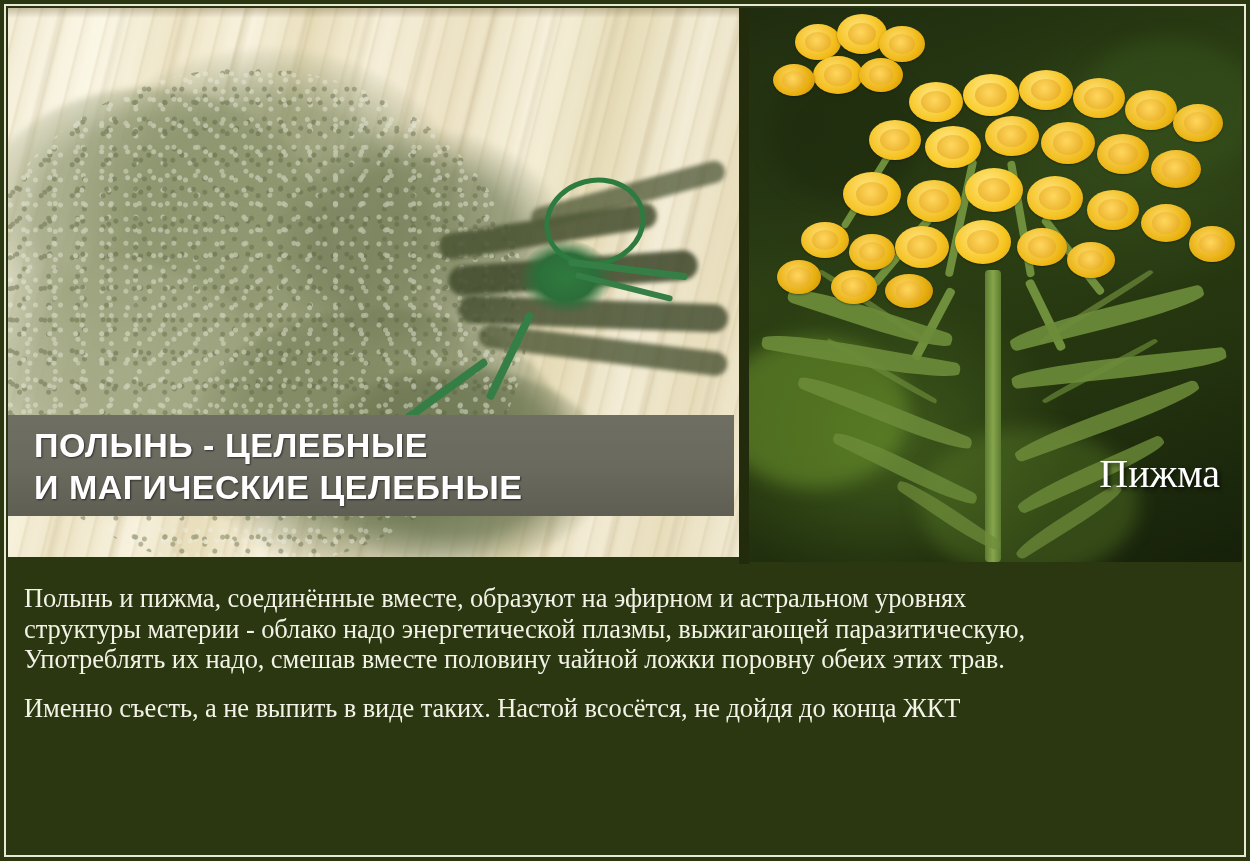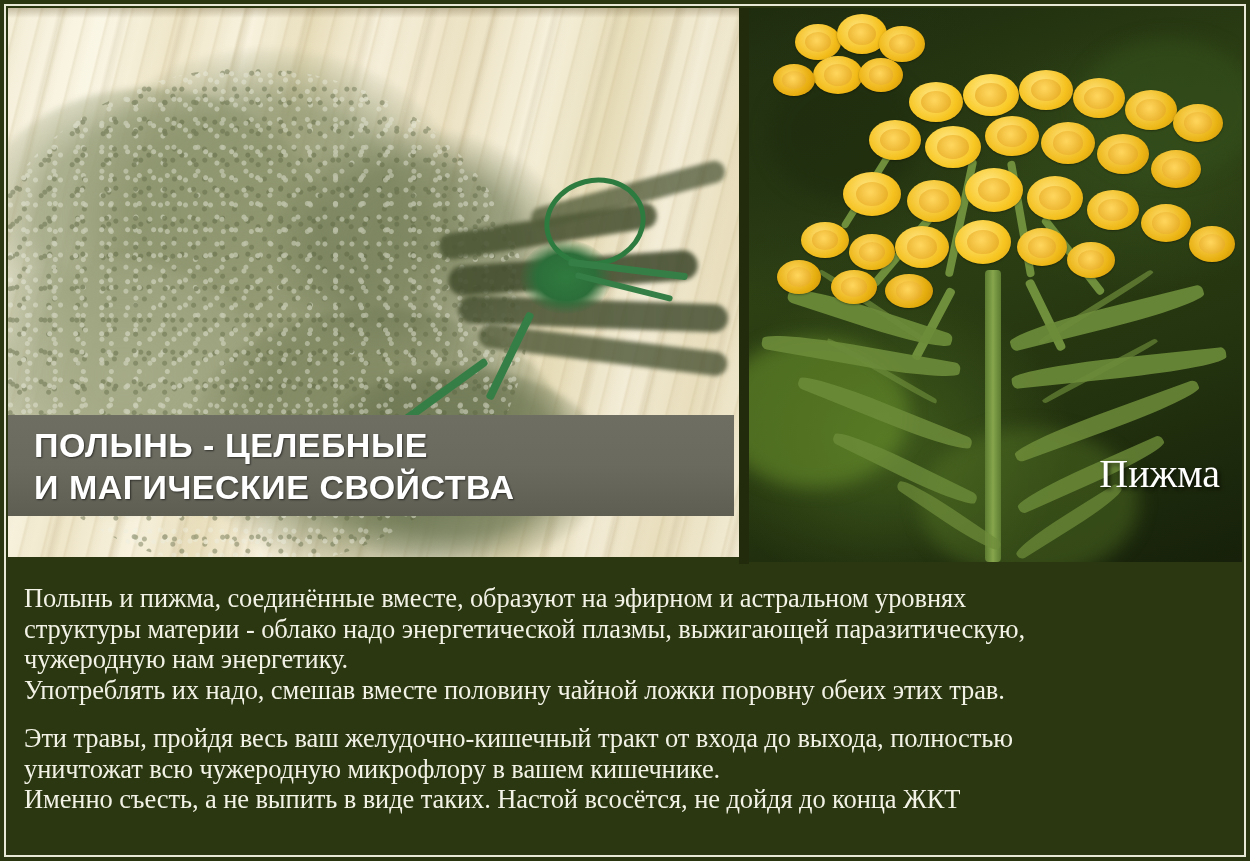--- a/index.html
+++ b/index.html
@@ -204,21 +204,21 @@
         <div class="tie" style="left:512px;top:232px;width:92px;height:74px;"></div>
         <div class="tie-loop" style="left:536px;top:170px;width:92px;height:78px;transform:rotate(-14deg);border-color:#2e7b40;border-width:5px;"></div>
         <div class="tie-tail" style="left:498px;top:300px;width:8px;height:96px;transform:rotate(26deg);"></div>
         <div class="tie-tail" style="left:430px;top:330px;width:8px;height:110px;transform:rotate(54deg);"></div>
         <div class="tie-tail" style="left:560px;top:258px;width:120px;height:7px;transform:rotate(7deg);"></div>
         <div class="tie-tail" style="left:566px;top:276px;width:100px;height:6px;transform:rotate(14deg);"></div>
       </div>
 
       <div class="caption-banner">
         <div class="caption-line">ПОЛЫНЬ - ЦЕЛЕБНЫЕ</div>
-        <div class="caption-line">И МАГИЧЕСКИЕ СВОЙСТВА</div>
+        <div class="caption-line">И МАГИЧЕСКИЕ ЦЕЛЕБНЫЕ</div>
       </div>
     </div>
 
     <div class="divider"></div>
 
     <div class="photo-right">
       <div class="bokeh" style="left:-30px;top:330px;width:190px;height:150px;background:rgba(108,148,44,.55);"></div>
       <div class="bokeh" style="left:330px;top:30px;width:180px;height:140px;background:rgba(52,78,26,.6);"></div>
       <div class="bokeh" style="left:170px;top:420px;width:220px;height:150px;background:rgba(92,128,40,.4);"></div>
       <div class="bokeh" style="left:20px;top:60px;width:150px;height:130px;background:rgba(30,44,14,.65);"></div>
@@ -288,29 +288,24 @@
       <div class="flower" style="left:136px;top:266px;width:48px;height:34px;background:radial-gradient(circle at 42% 38%,#ffd55e,#e4ac0c 62%,#c58908);"></div>
 
       <div class="label-tansy">Пижма</div>
     </div>
   </div>
 
   <div class="text-panel">
     <p class="para">
       <span class="tline">Полынь и пижма, соединённые вместе, образуют на эфирном и астральном уровнях</span><br>
       <span class="tline">структуры материи - облако надо энергетической плазмы, выжигающей паразитическую,</span><br>
-      <span class="tline">чужеродную нам энергетику.</span>
     </p>
     <p class="para">
       <span class="tline">Употреблять их надо, смешав вместе половину чайной ложки поровну обеих этих трав.</span><br>
       <br>
     </p>
     <p class="para">
-      <span class="tline">Эти травы, пройдя весь ваш желудочно-кишечный тракт от входа до выхода, полностью</span><br>
-      <span class="tline">уничтожат всю чужеродную микрофлору в вашем кишечнике.</span>
-    </p>
-    <p class="para">
       <span class="tline">Именно съесть, а не выпить в виде таких. Настой всосётся, не дойдя до конца ЖКТ</span>
     </p>
   </div>
 
   <div class="frame"></div>
 </div>
 
 </body></html>

